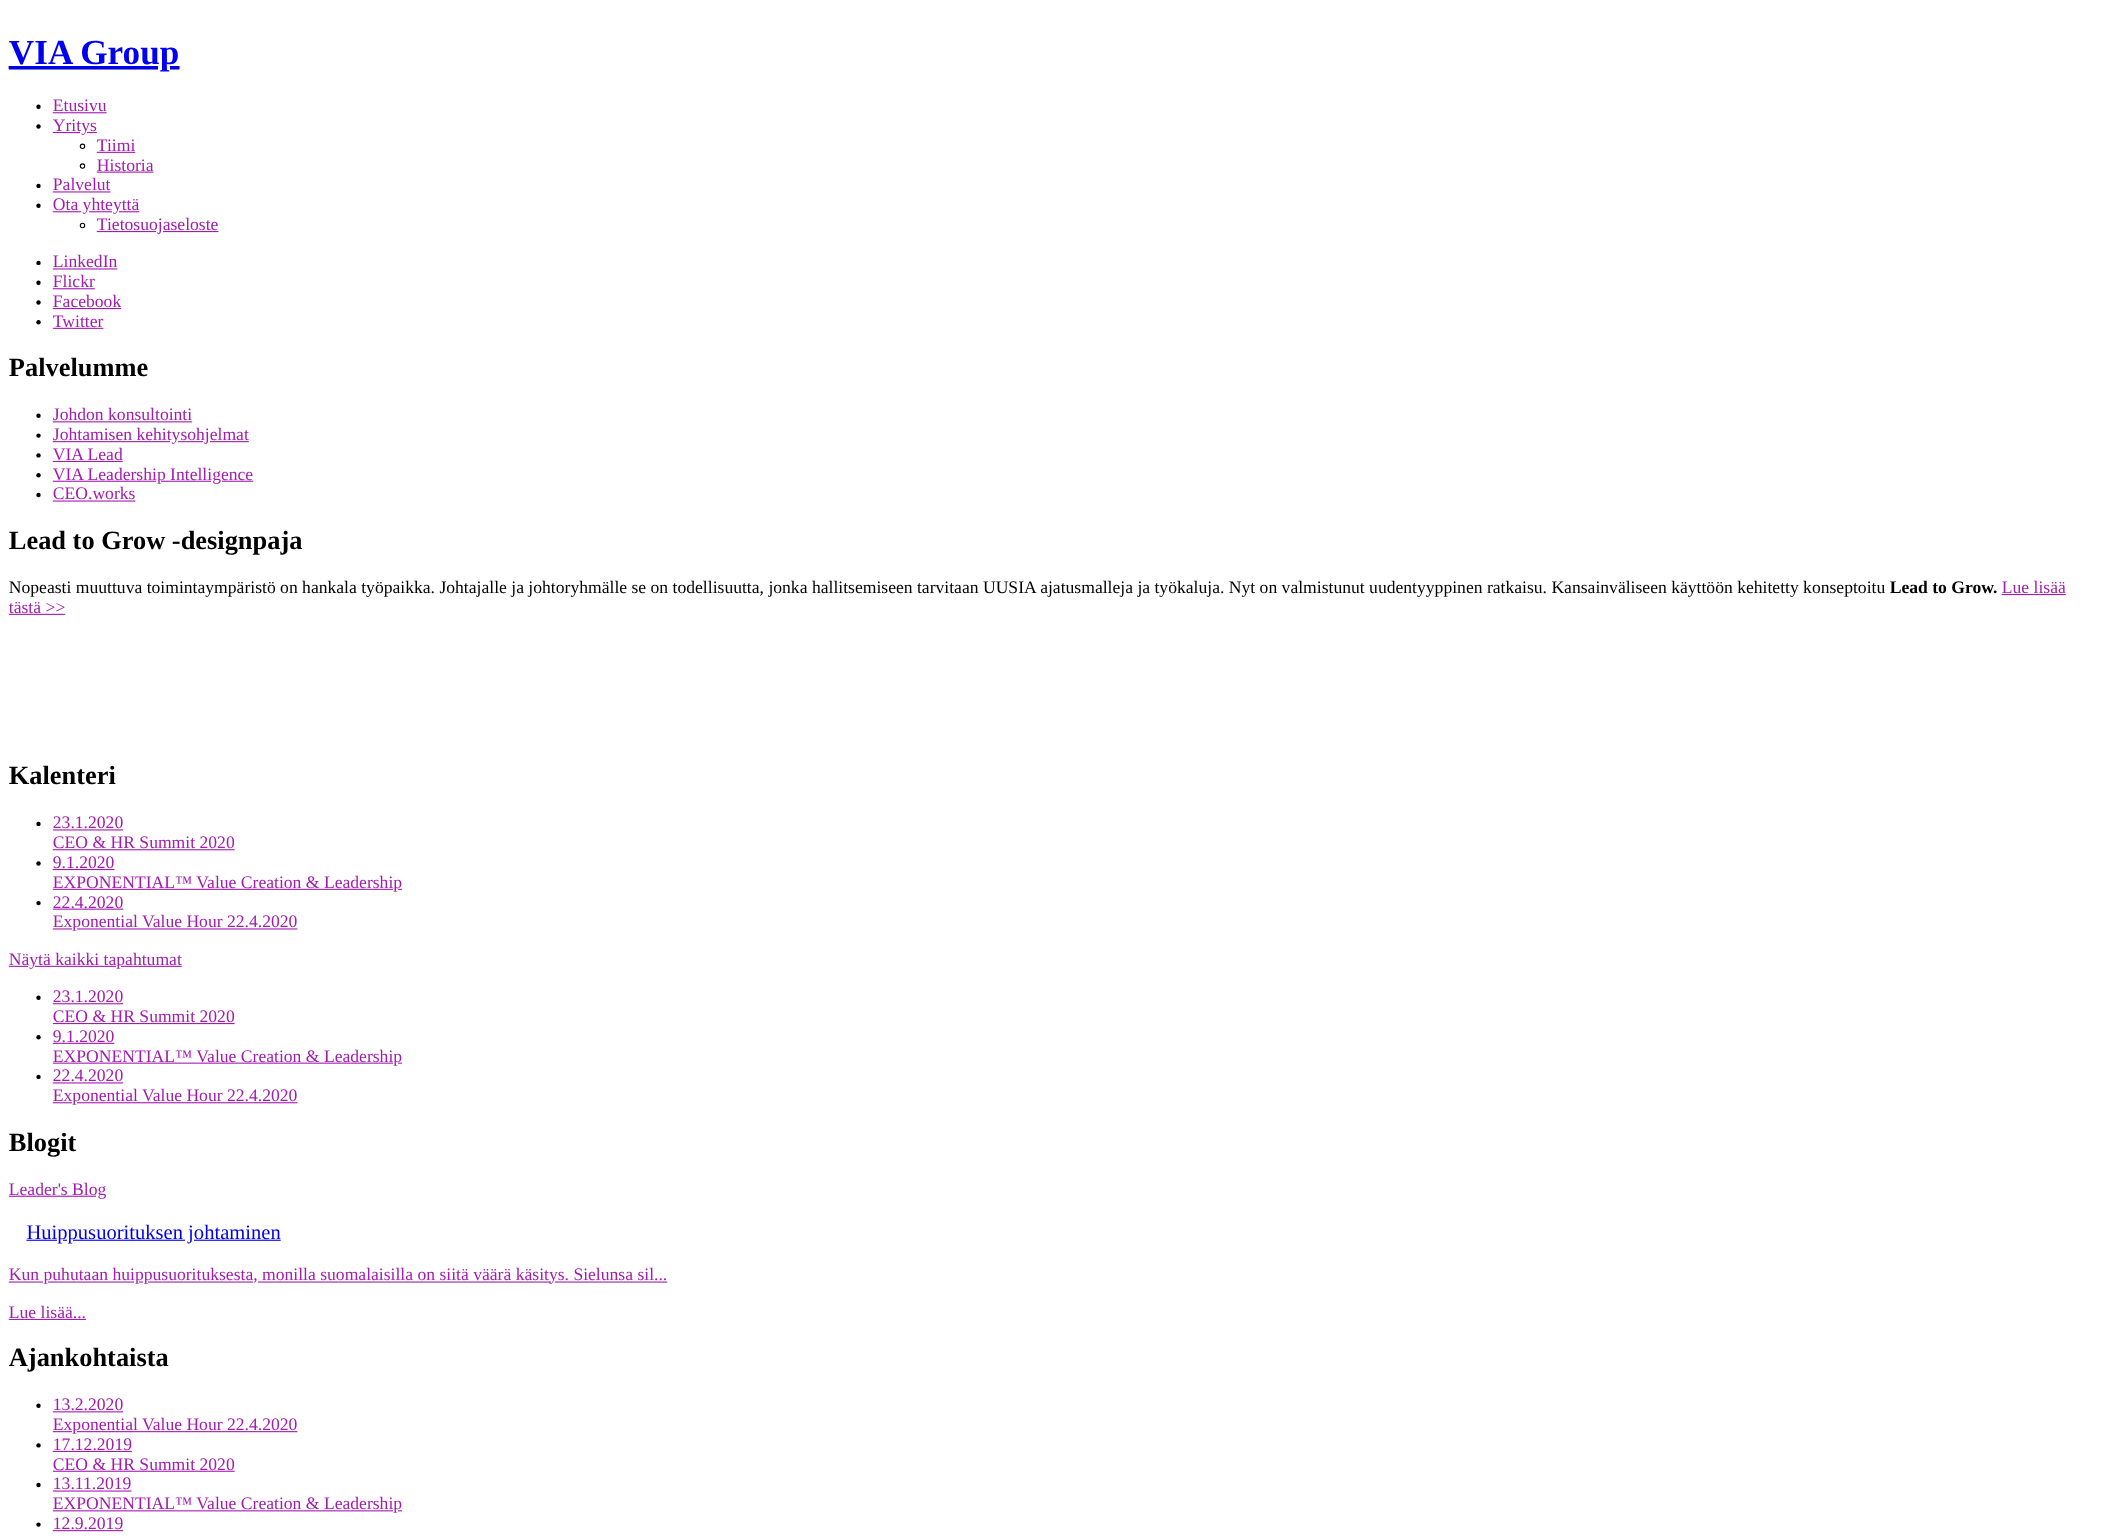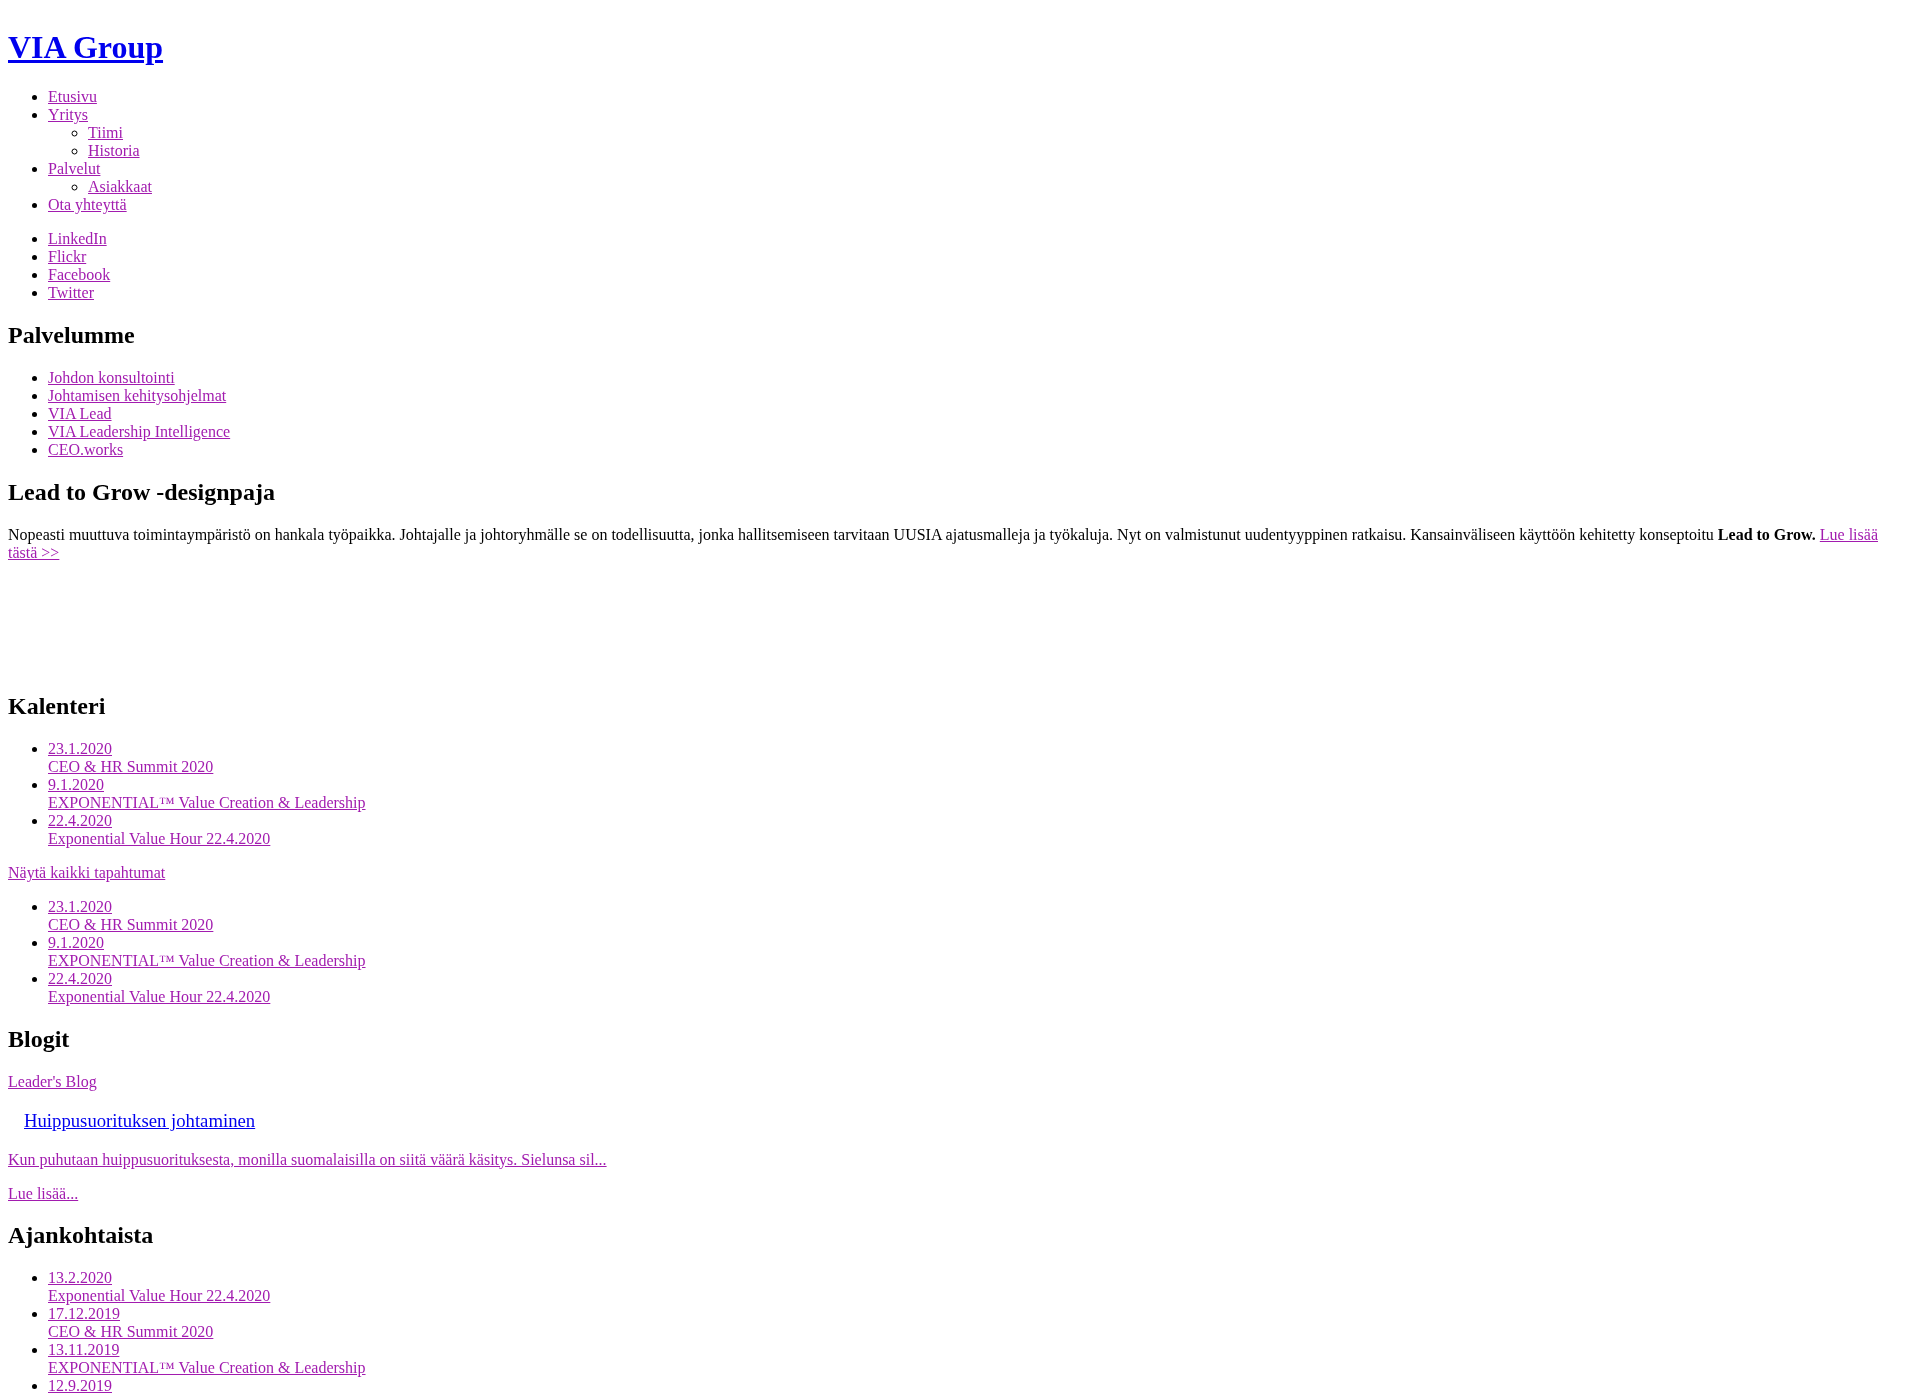--- a/index.html
+++ b/index.html
@@ -65,25 +65,25 @@
 
 <ul>
   <li><a href="#">Etusivu</a></li>
   <li><a href="#">Yritys</a>
     <ul>
       <li><a href="#">Tiimi</a></li>
       <li><a href="#">Historia</a></li>
     </ul>
   </li>
   <li><a href="#">Palvelut</a>
-    <ul>
-      <li><a href="#">Asiakkaat</a></li>
-    </ul>
   </li>
   <li><a href="#">Ota yhteyttä</a>
+    <ul>
+      <li><a href="#">Tietosuojaseloste</a></li>
+    </ul>
   </li>
 </ul>
 
 <ul>
   <li><a href="#">LinkedIn</a></li>
   <li><a href="#">Flickr</a></li>
   <li><a href="#">Facebook</a></li>
   <li><a href="#">Twitter</a></li>
 </ul>
 

